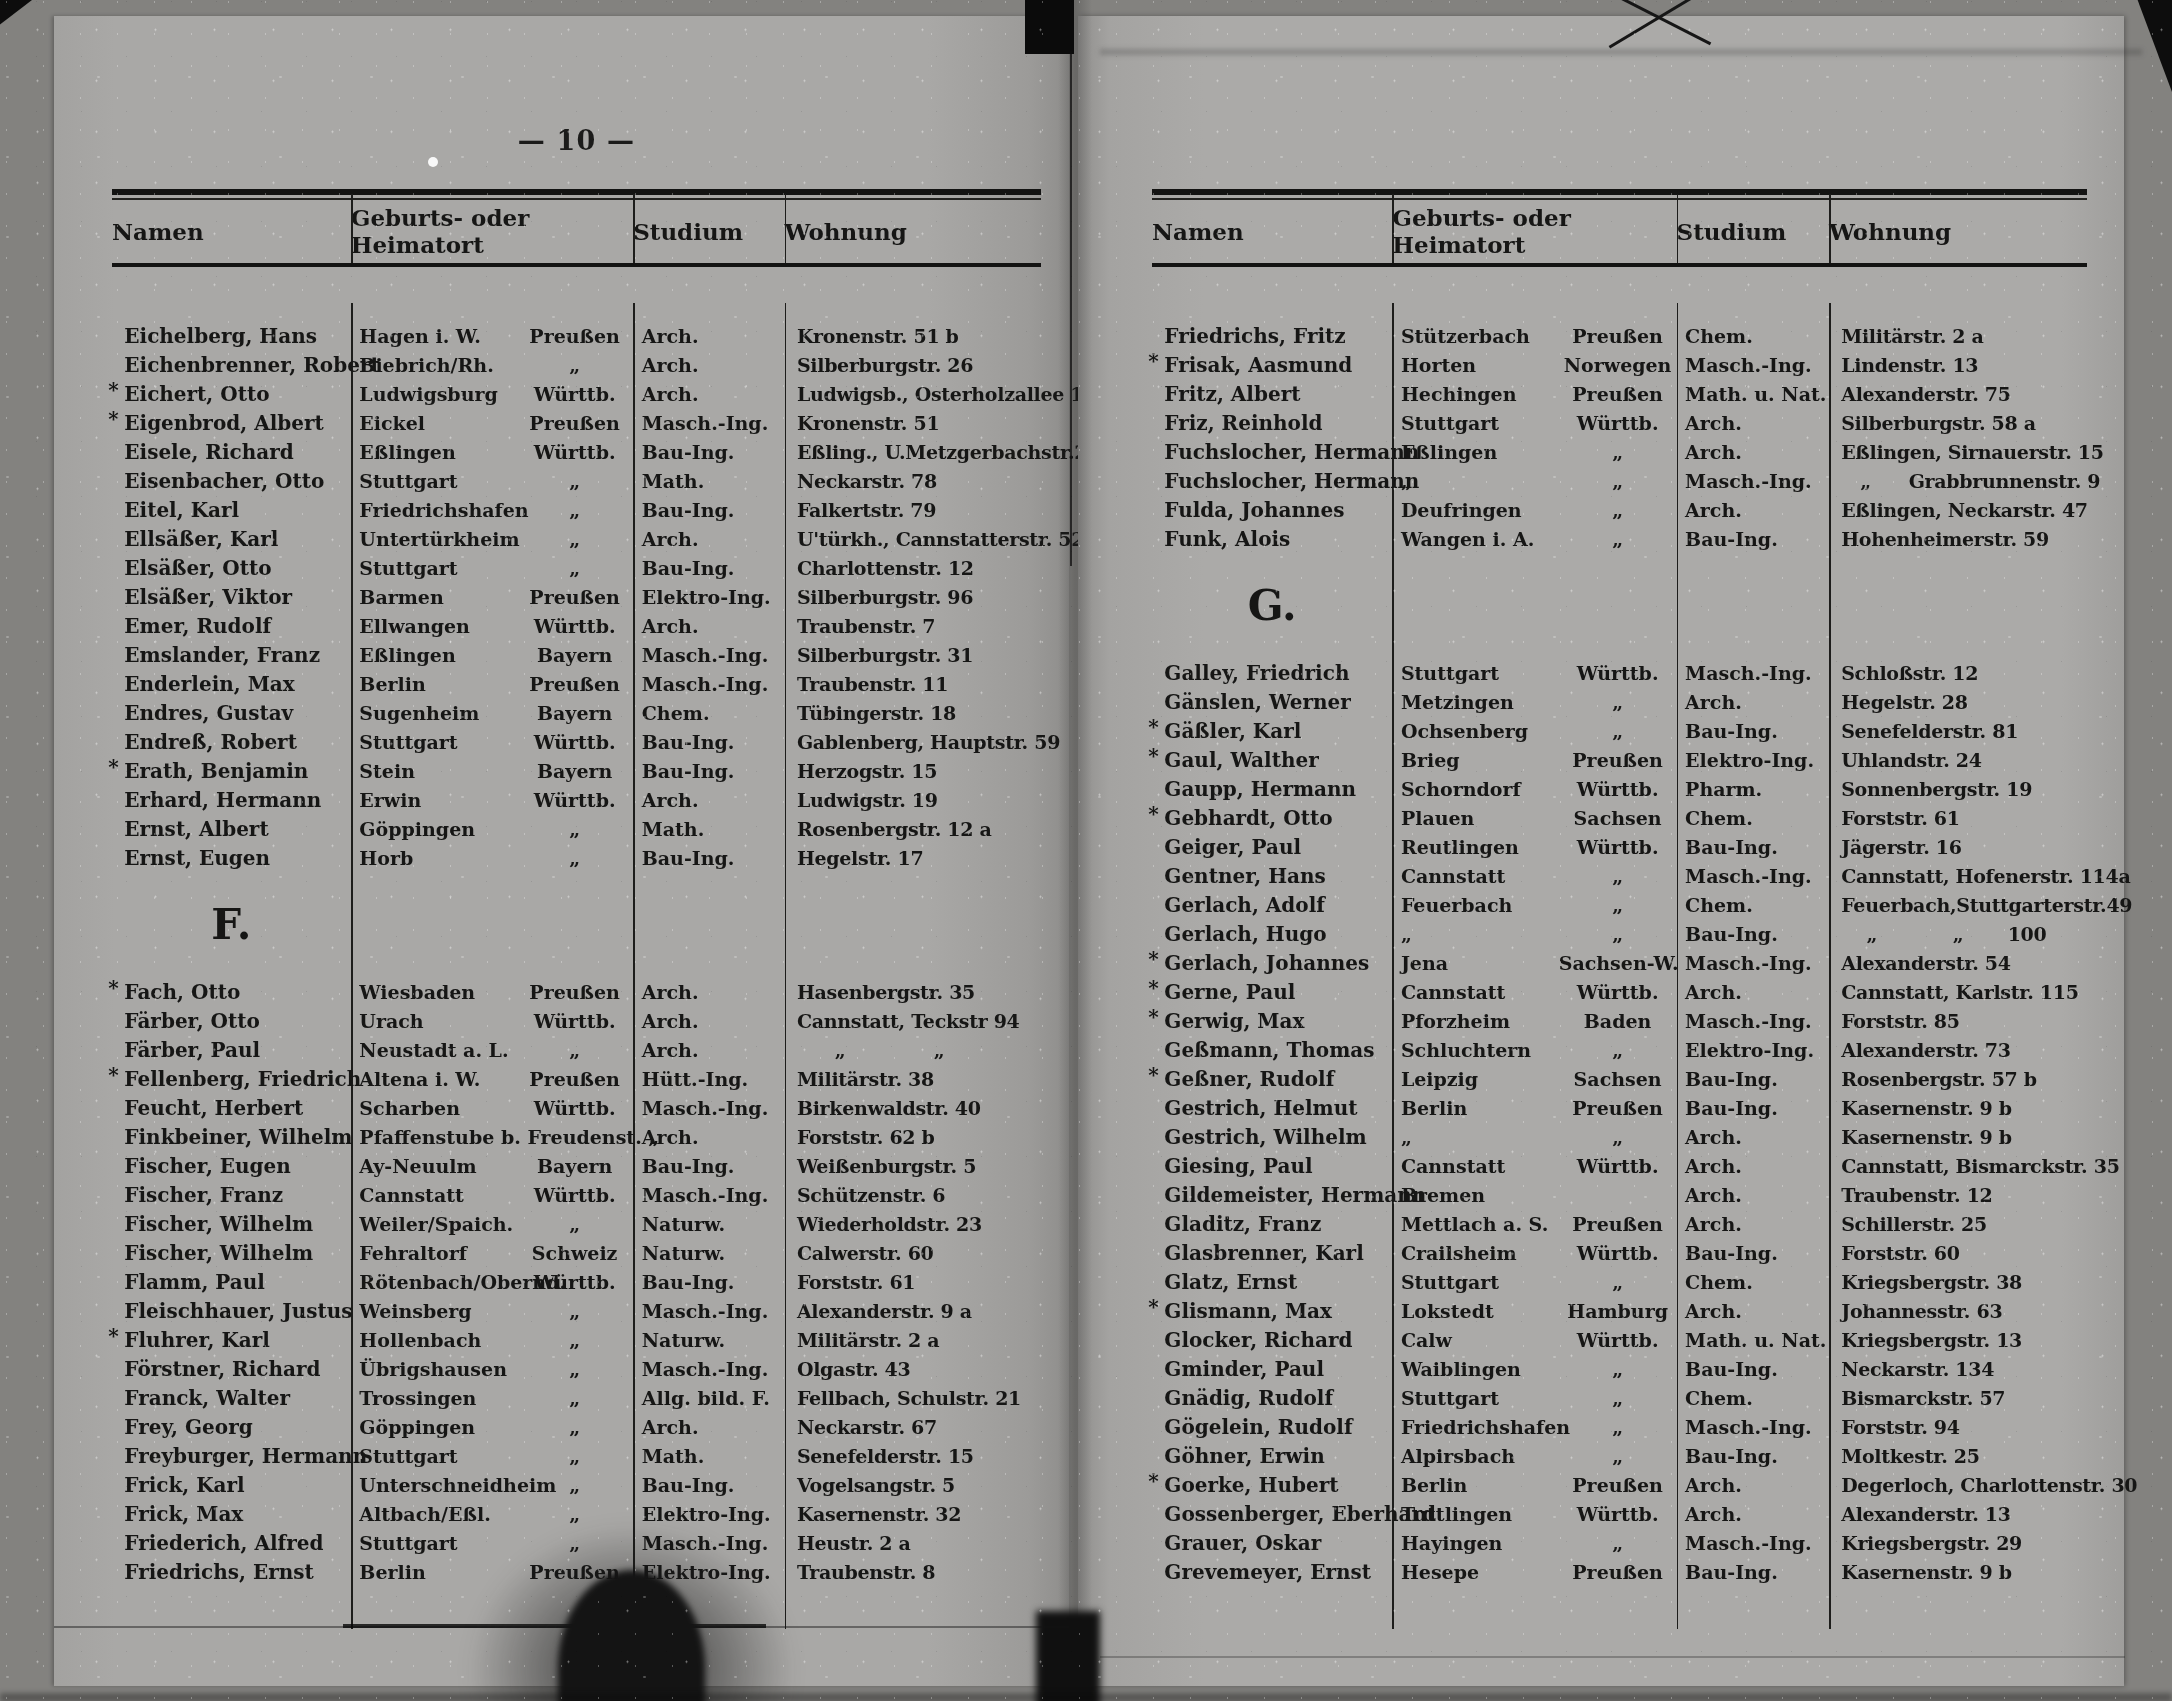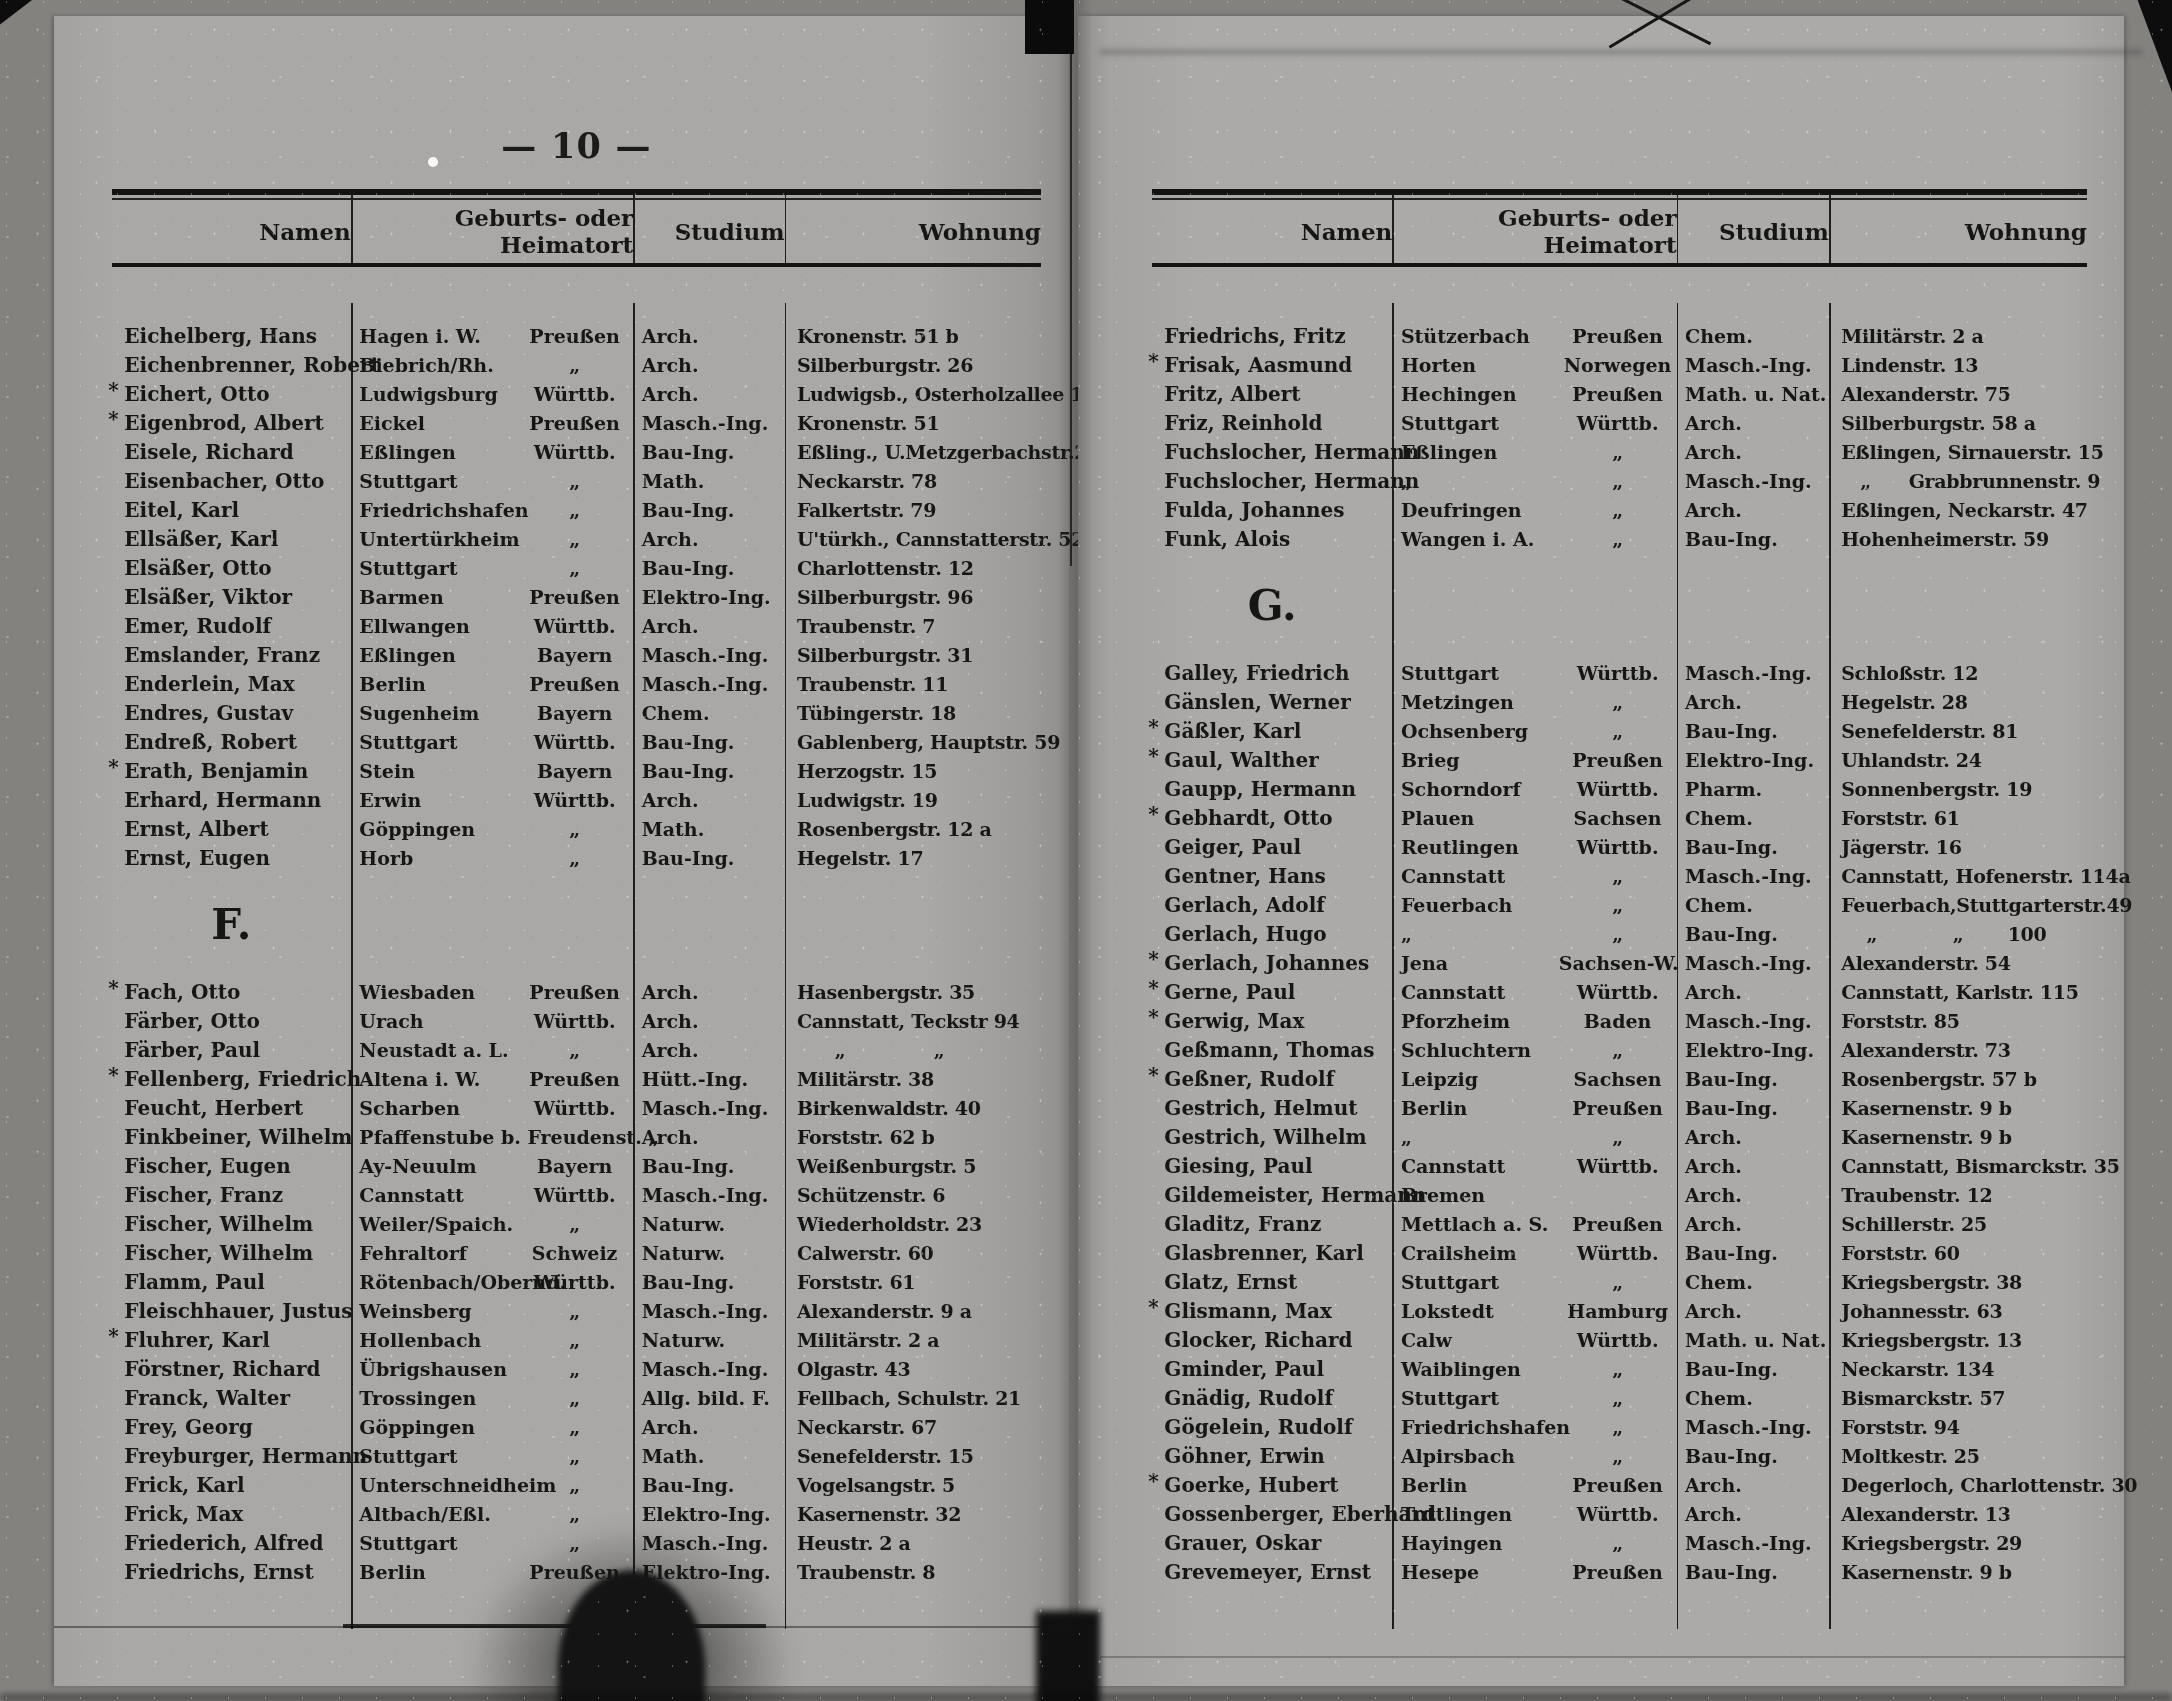--- a/index.html
+++ b/index.html
@@ -23,39 +23,39 @@
     background:linear-gradient(90deg,#a3a2a0 0%,#a9a8a6 6%,#a9a8a6 86%,#9c9b99 96%,#8e8d8b 100%);
     box-shadow:-1.8px 0 3.7px rgba(0,0,0,.25);
   }
   .page-right{
     left:1078px;width:1046px;
     background:linear-gradient(90deg,#8f8e8c 0%,#a4a3a1 3%,#abaaa8 12%,#abaaa8 94%,#9f9e9c 100%);
     box-shadow:1.8px 0 4.9px rgba(0,0,0,.3);
   }
   .page-number{
     position:absolute;top:109px;left:0;width:100%;
-    text-align:center;font-size:35px;font-weight:700;
+    text-align:center;font-size:27px;font-weight:700;
     letter-spacing:1.2px;color:#1b1b1a;
   }
   .page-left .page-number{width:929px;left:58px;}
   .page-right .page-number{width:935px;left:74px;}
 
   
   .tbl{position:absolute;top:173px;}
   .page-left .tbl{left:58px;width:929px;}
   .page-right .tbl{left:74px;width:935px;}
   .rule-thick{height:5.5px;background:#131312;}
   .rule-thin{height:1.8px;background:#22221f;margin-top:3.7px;}
   .rule-mid{height:3.7px;background:#131312;}
   .thead-row{
     position:relative;height:63px;
     display:grid;grid-template-columns:25.7% 30.4% 16.3% 27.6%;
     align-items:center;
   }
-  .th{font-size:23px;font-weight:700;text-align:right;letter-spacing:0px;}
+  .th{font-size:23px;font-weight:700;text-align:left;letter-spacing:0px;}
   .tbody{position:relative;padding-top:18.4px;padding-bottom:43px;margin-top:36px;}
   .vline{position:absolute;top:0;bottom:0;width:1.8px;background:#1d1d1b;}
   .vl1{left:25.7%;} .vl2{left:56.1%;} .vl3{left:72.4%;}
   .thead-row .vline{top:-5.5px;bottom:0;}
 
   .row{
     display:grid;grid-template-columns:25.7% 17.8% 12.6% 16.3% 27.6%;
     height:29px;align-items:center;
     font-weight:700;white-space:pre;
   }

